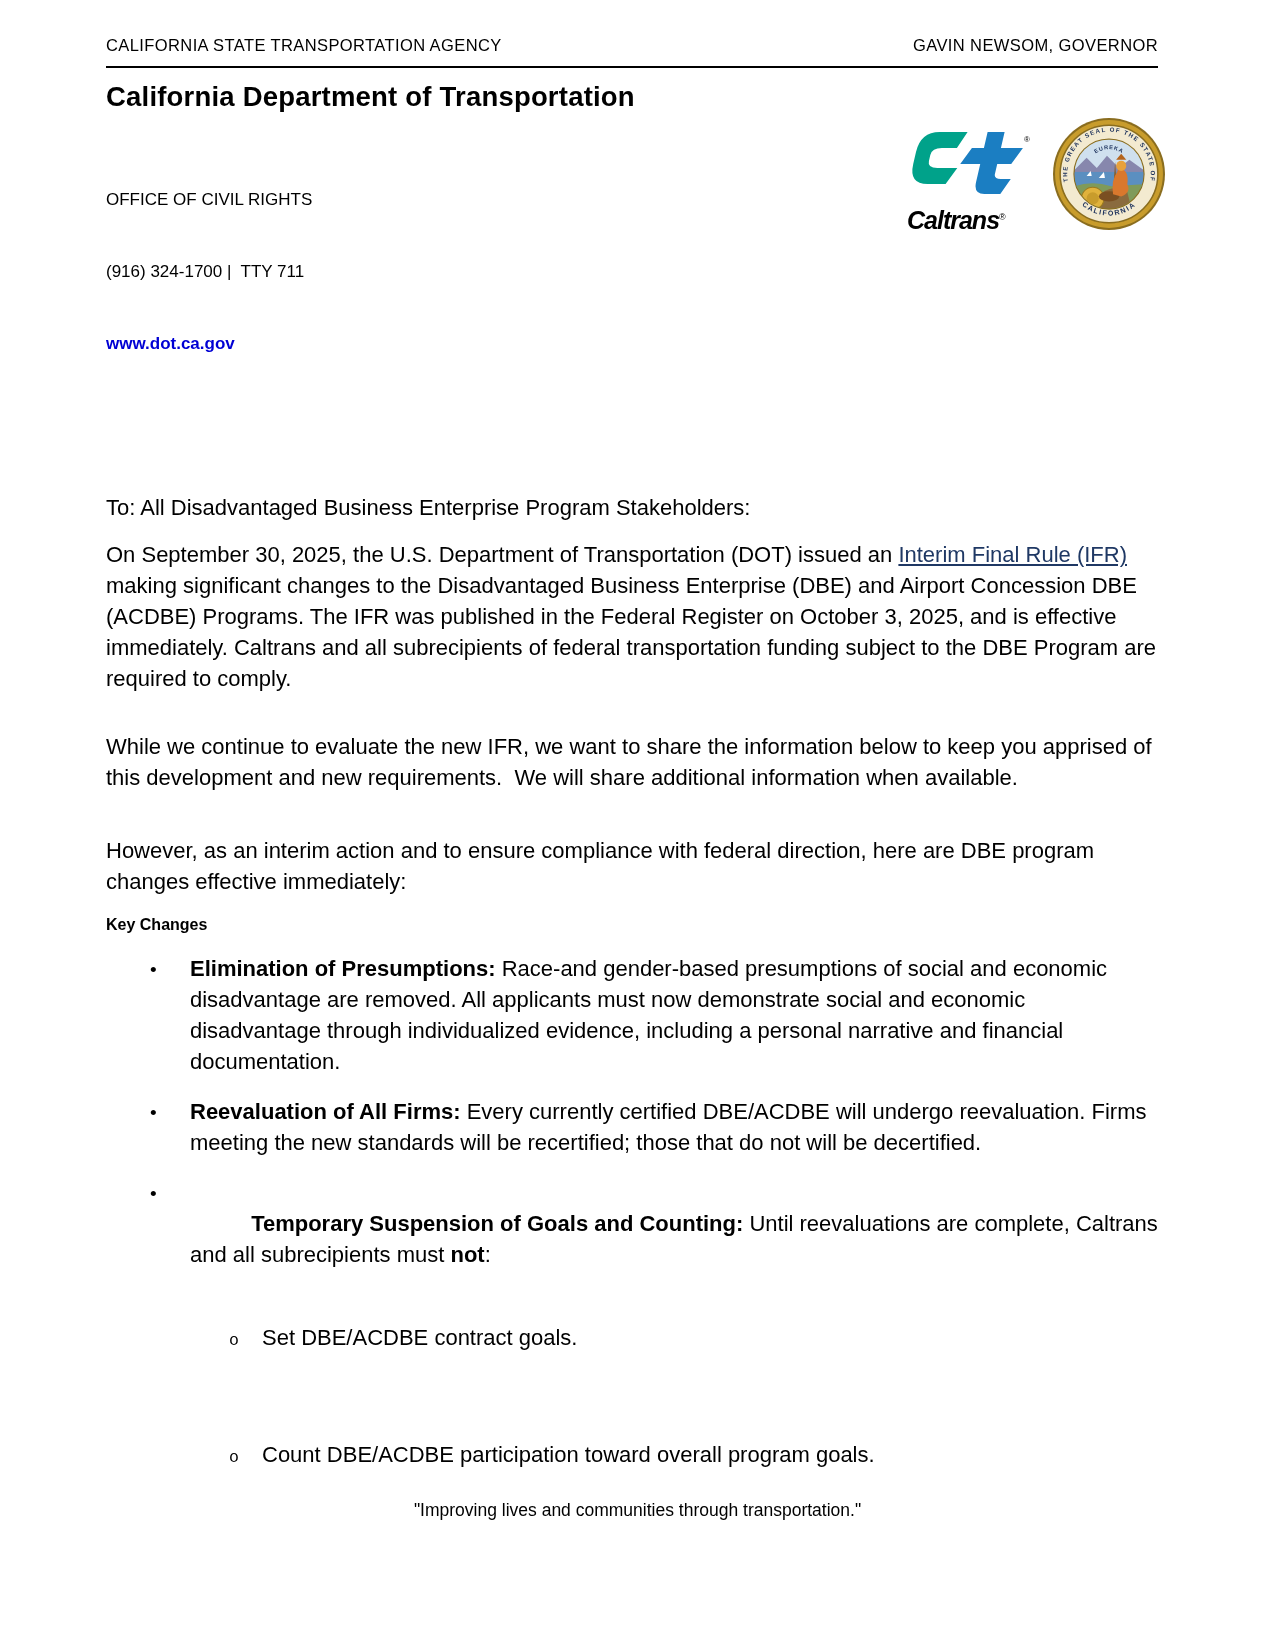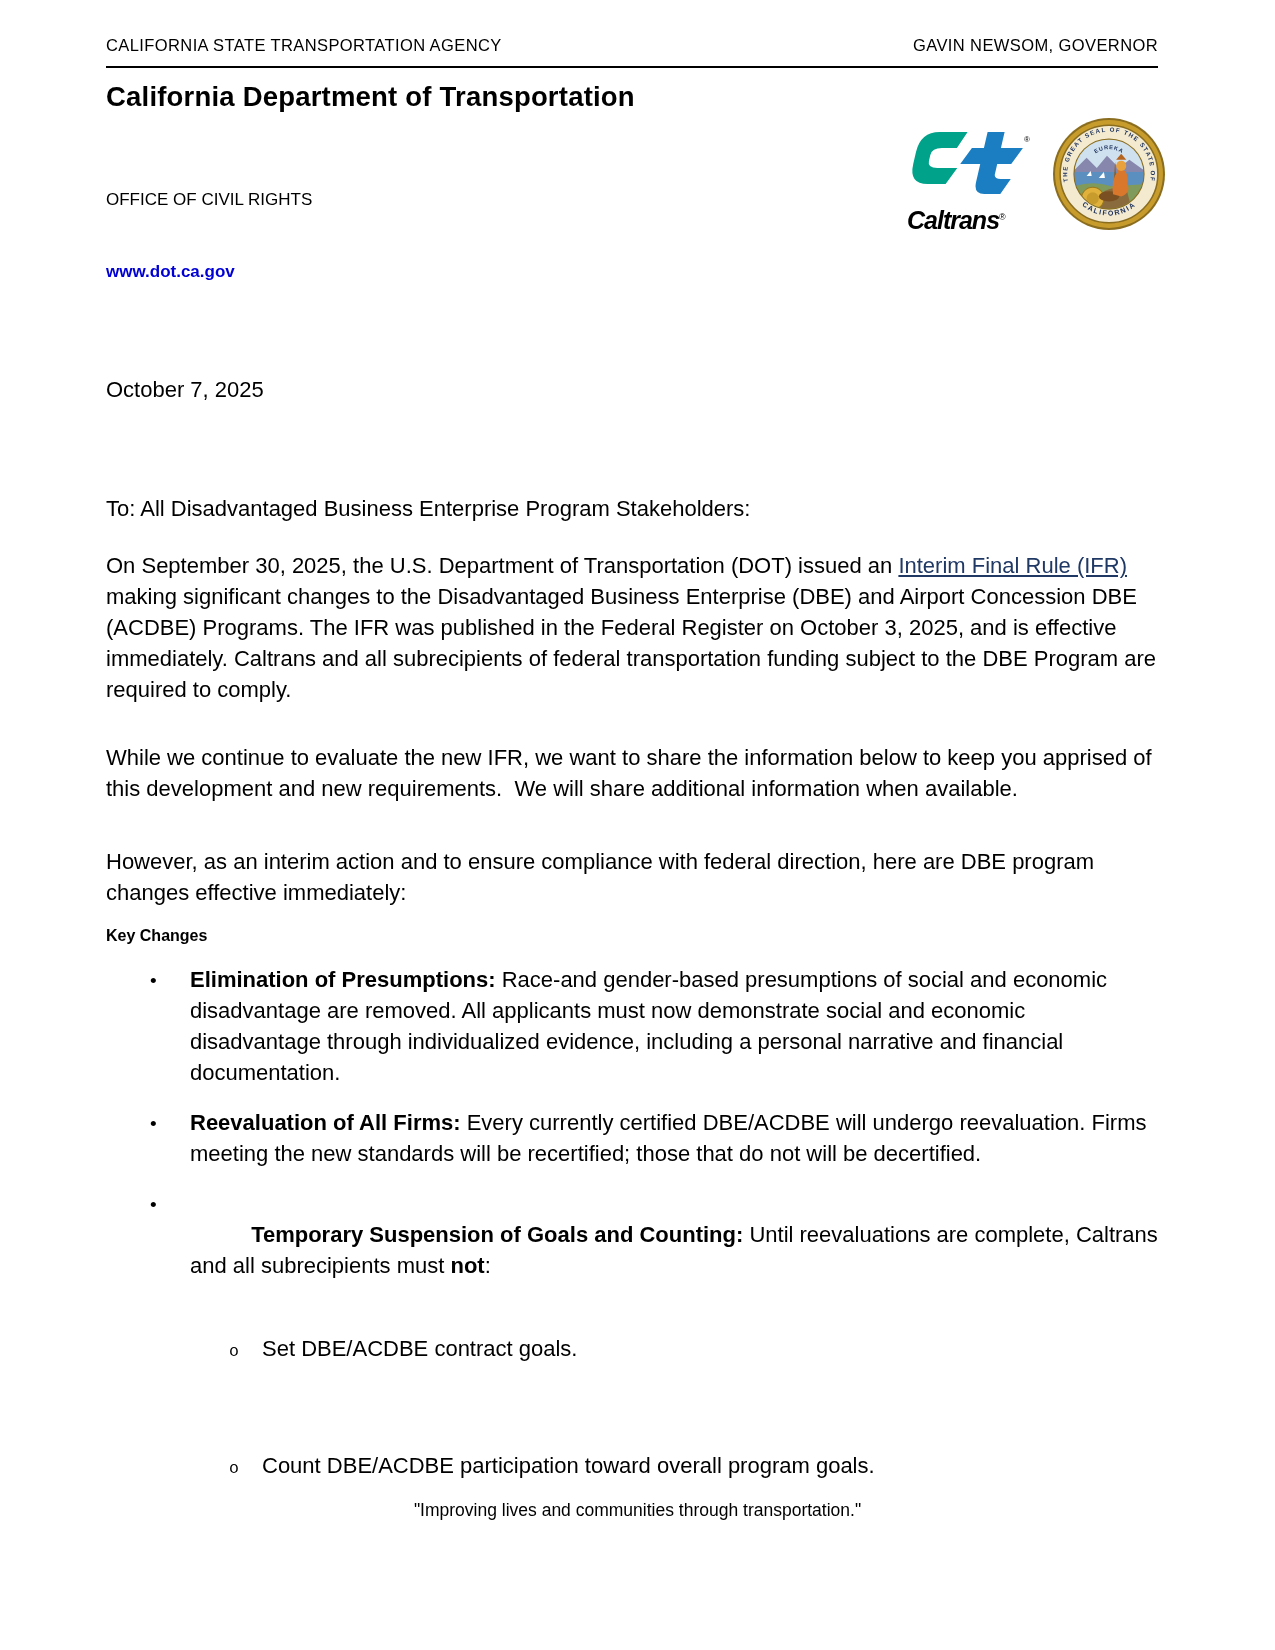--- a/index.html
+++ b/index.html
@@ -40,21 +40,21 @@
     font-size: 25px; font-weight: bold; font-style: italic;
     letter-spacing: -1px; margin-top: -2px; margin-left: 14px;
     white-space: nowrap;
   }
   .caltrans-word .reg { font-size: 9px; vertical-align: super; font-style: normal; font-weight: normal; }
   .state-seal { position: absolute; left: 1052px; top: 117px; }
   
   .date { margin-top: 42px; font-size: 22px; }
   .salutation { margin-top: 88px; font-size: 22px; }
   .para { font-size: 22px; line-height: 31px; white-space: pre-wrap; }
-  .p1 { margin-top: 26px; }
+  .p1 { margin-top: 16px; }
   .p2 { margin-top: 37px; }
   .p3 { margin-top: 42px; }
   .body-link { color: #1f3864; text-decoration: underline; cursor: pointer; }
   .section-heading { margin-top: 19px; font-size: 16px; font-weight: bold; }
   .bullets { margin-top: 0; }
   .bullet { display: flex; padding-left: 44px; margin-top: 19px; font-size: 22px; line-height: 31px; }
   .bullet-marker { flex: 0 0 40px; }
   .bullet-marker::before { content: "\2022"; font-size: 19px; }
   .btext { flex: 1; white-space: pre-wrap; }
   .blabel { font-weight: bold; }
@@ -131,24 +131,24 @@
     <div class="hdr-row">
       <span>CALIFORNIA STATE TRANSPORTATION AGENCY</span>
       <span>GAVIN NEWSOM, GOVERNOR</span>
     </div>
     <div class="rule"></div>
 
     <div class="dept-title">California Department of Transportation</div>
 
     <div class="addr">
       <div>OFFICE OF CIVIL RIGHTS</div>
+      <div>(916) 324-1700 |  TTY 711</div>
       <div><a class="website">www.dot.ca.gov</a></div>
     </div>
 
-    <div class="date para">October 7, 2025</div>
 
     <div class="salutation para">To: All Disadvantaged Business Enterprise Program Stakeholders:</div>
 
     <div class="para p1"><span>On September 30, 2025, the U.S. Department of Transportation (DOT) issued an </span><a class="body-link">Interim Final Rule (IFR)</a><span> making significant changes to the Disadvantaged Business Enterprise (DBE) and Airport Concession DBE (ACDBE) Programs. The IFR was published in the Federal Register on October 3, 2025, and is effective immediately. Caltrans and all subrecipients of federal transportation funding subject to the DBE Program are required to comply.</span></div>
 
     <div class="para p2">While we continue to evaluate the new IFR, we want to share the information below to keep you apprised of this development and new requirements.  We will share additional information when available.</div>
 
     <div class="para p3">However, as an interim action and to ensure compliance with federal direction, here are DBE program changes effective immediately:</div>
 
     <div class="section-heading">Key Changes</div>

